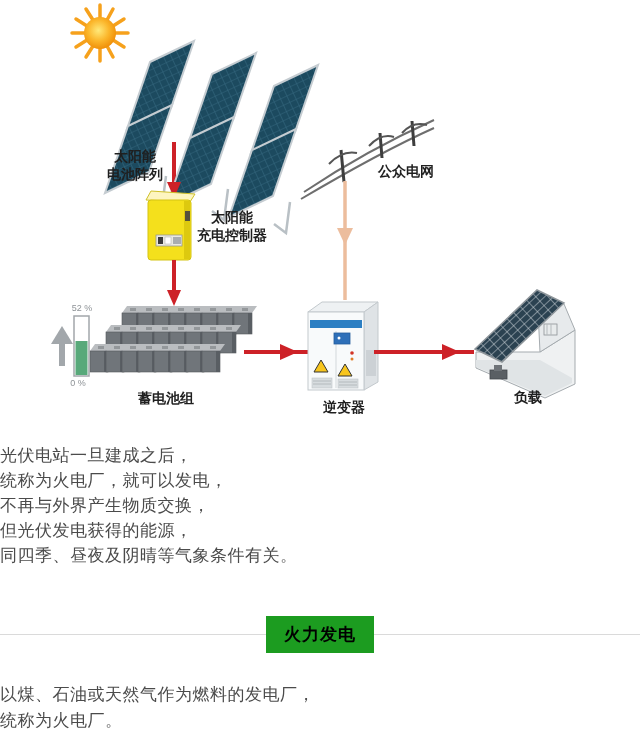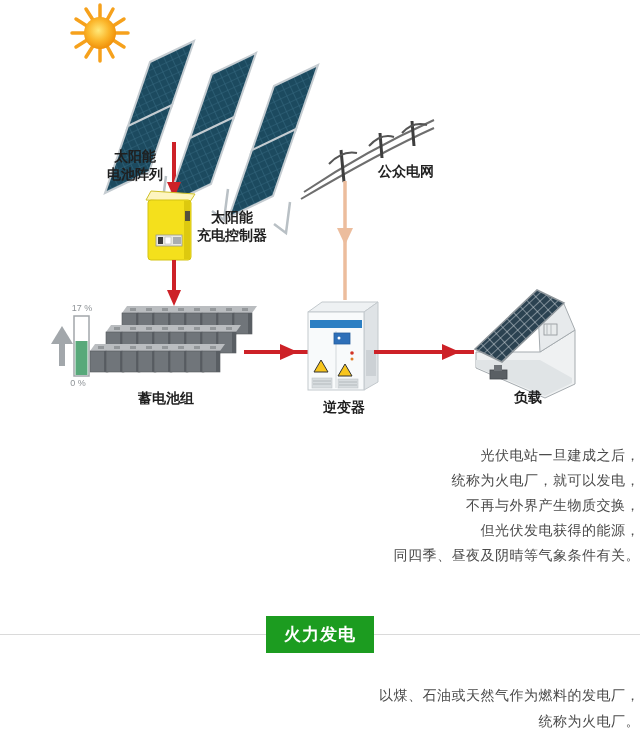--- a/index.html
+++ b/index.html
@@ -3,29 +3,29 @@
 <meta charset="utf-8">
 <style>
   html,body{margin:0;padding:0;background:#fff;}
   .page{position:relative;width:640px;height:750px;background:#fff;overflow:hidden;
         font-family:"Liberation Sans",sans-serif;}
   .diagram{position:absolute;left:0;top:0;width:632px;height:432px;}
   .diagram svg{position:absolute;left:0;top:0;}
   .lbl{position:absolute;font-weight:bold;color:#1f1f1f;font-size:14px;line-height:18px;
        text-align:center;white-space:pre-line;}
   .pct{position:absolute;font-size:9px;color:#8d9296;text-align:center;line-height:11px;}
-  .para{position:absolute;left:0;width:640px;text-align:right;color:#4b4b4b;
-        font-size:14px;line-height:25px;letter-spacing:0.5px;}
+  .para{position:absolute;left:0;width:640px;text-align:left;color:#4b4b4b;
+        font-size:17px;line-height:25px;letter-spacing:0.5px;}
   .para.pv{top:443px;}
   .para.thermal{top:682px;line-height:26px;}
   .pline{height:25px;}
   .para.thermal .pline{height:26px;}
   .divider{position:absolute;left:0;top:634px;width:640px;height:1px;background:#dadada;}
   .fire-btn{position:absolute;left:266px;top:616px;width:108px;height:37px;background:#1c9c20;
-            color:#ffffff;font-size:17px;font-weight:bold;text-align:center;line-height:37px;
+            color:#000000;font-size:17px;font-weight:bold;text-align:center;line-height:37px;
             letter-spacing:1px;}
 </style>
 </head>
 <body>
 
 <div class="page">
 
   <div class="diagram">
     <svg width="640" height="432" viewBox="0 0 640 432">
       <defs>
@@ -186,21 +186,21 @@
     </svg>
 
     <div class="lbl" style="left:85px;top:147px;width:100px">太阳能
 电池阵列</div>
     <div class="lbl" style="left:182px;top:208px;width:100px">太阳能
 充电控制器</div>
     <div class="lbl" style="left:116px;top:389px;width:100px">蓄电池组</div>
     <div class="lbl" style="left:294px;top:398px;width:100px">逆变器</div>
     <div class="lbl" style="left:346px;top:162px;width:120px">公众电网</div>
     <div class="lbl" style="left:478px;top:388px;width:100px">负载</div>
-    <div class="pct" style="left:60px;top:303px;width:44px">17 %</div>
+    <div class="pct" style="left:60px;top:303px;width:44px">52 %</div>
     <div class="pct" style="left:60px;top:378px;width:36px">0 %</div>
   </div>
 
   <div class="para pv">
     <div class="pline">光伏电站一旦建成之后，</div>
     <div class="pline">统称为火电厂，就可以发电，</div>
     <div class="pline">不再与外界产生物质交换，</div>
     <div class="pline">但光伏发电获得的能源，</div>
     <div class="pline">同四季、昼夜及阴晴等气象条件有关。</div>
   </div>

